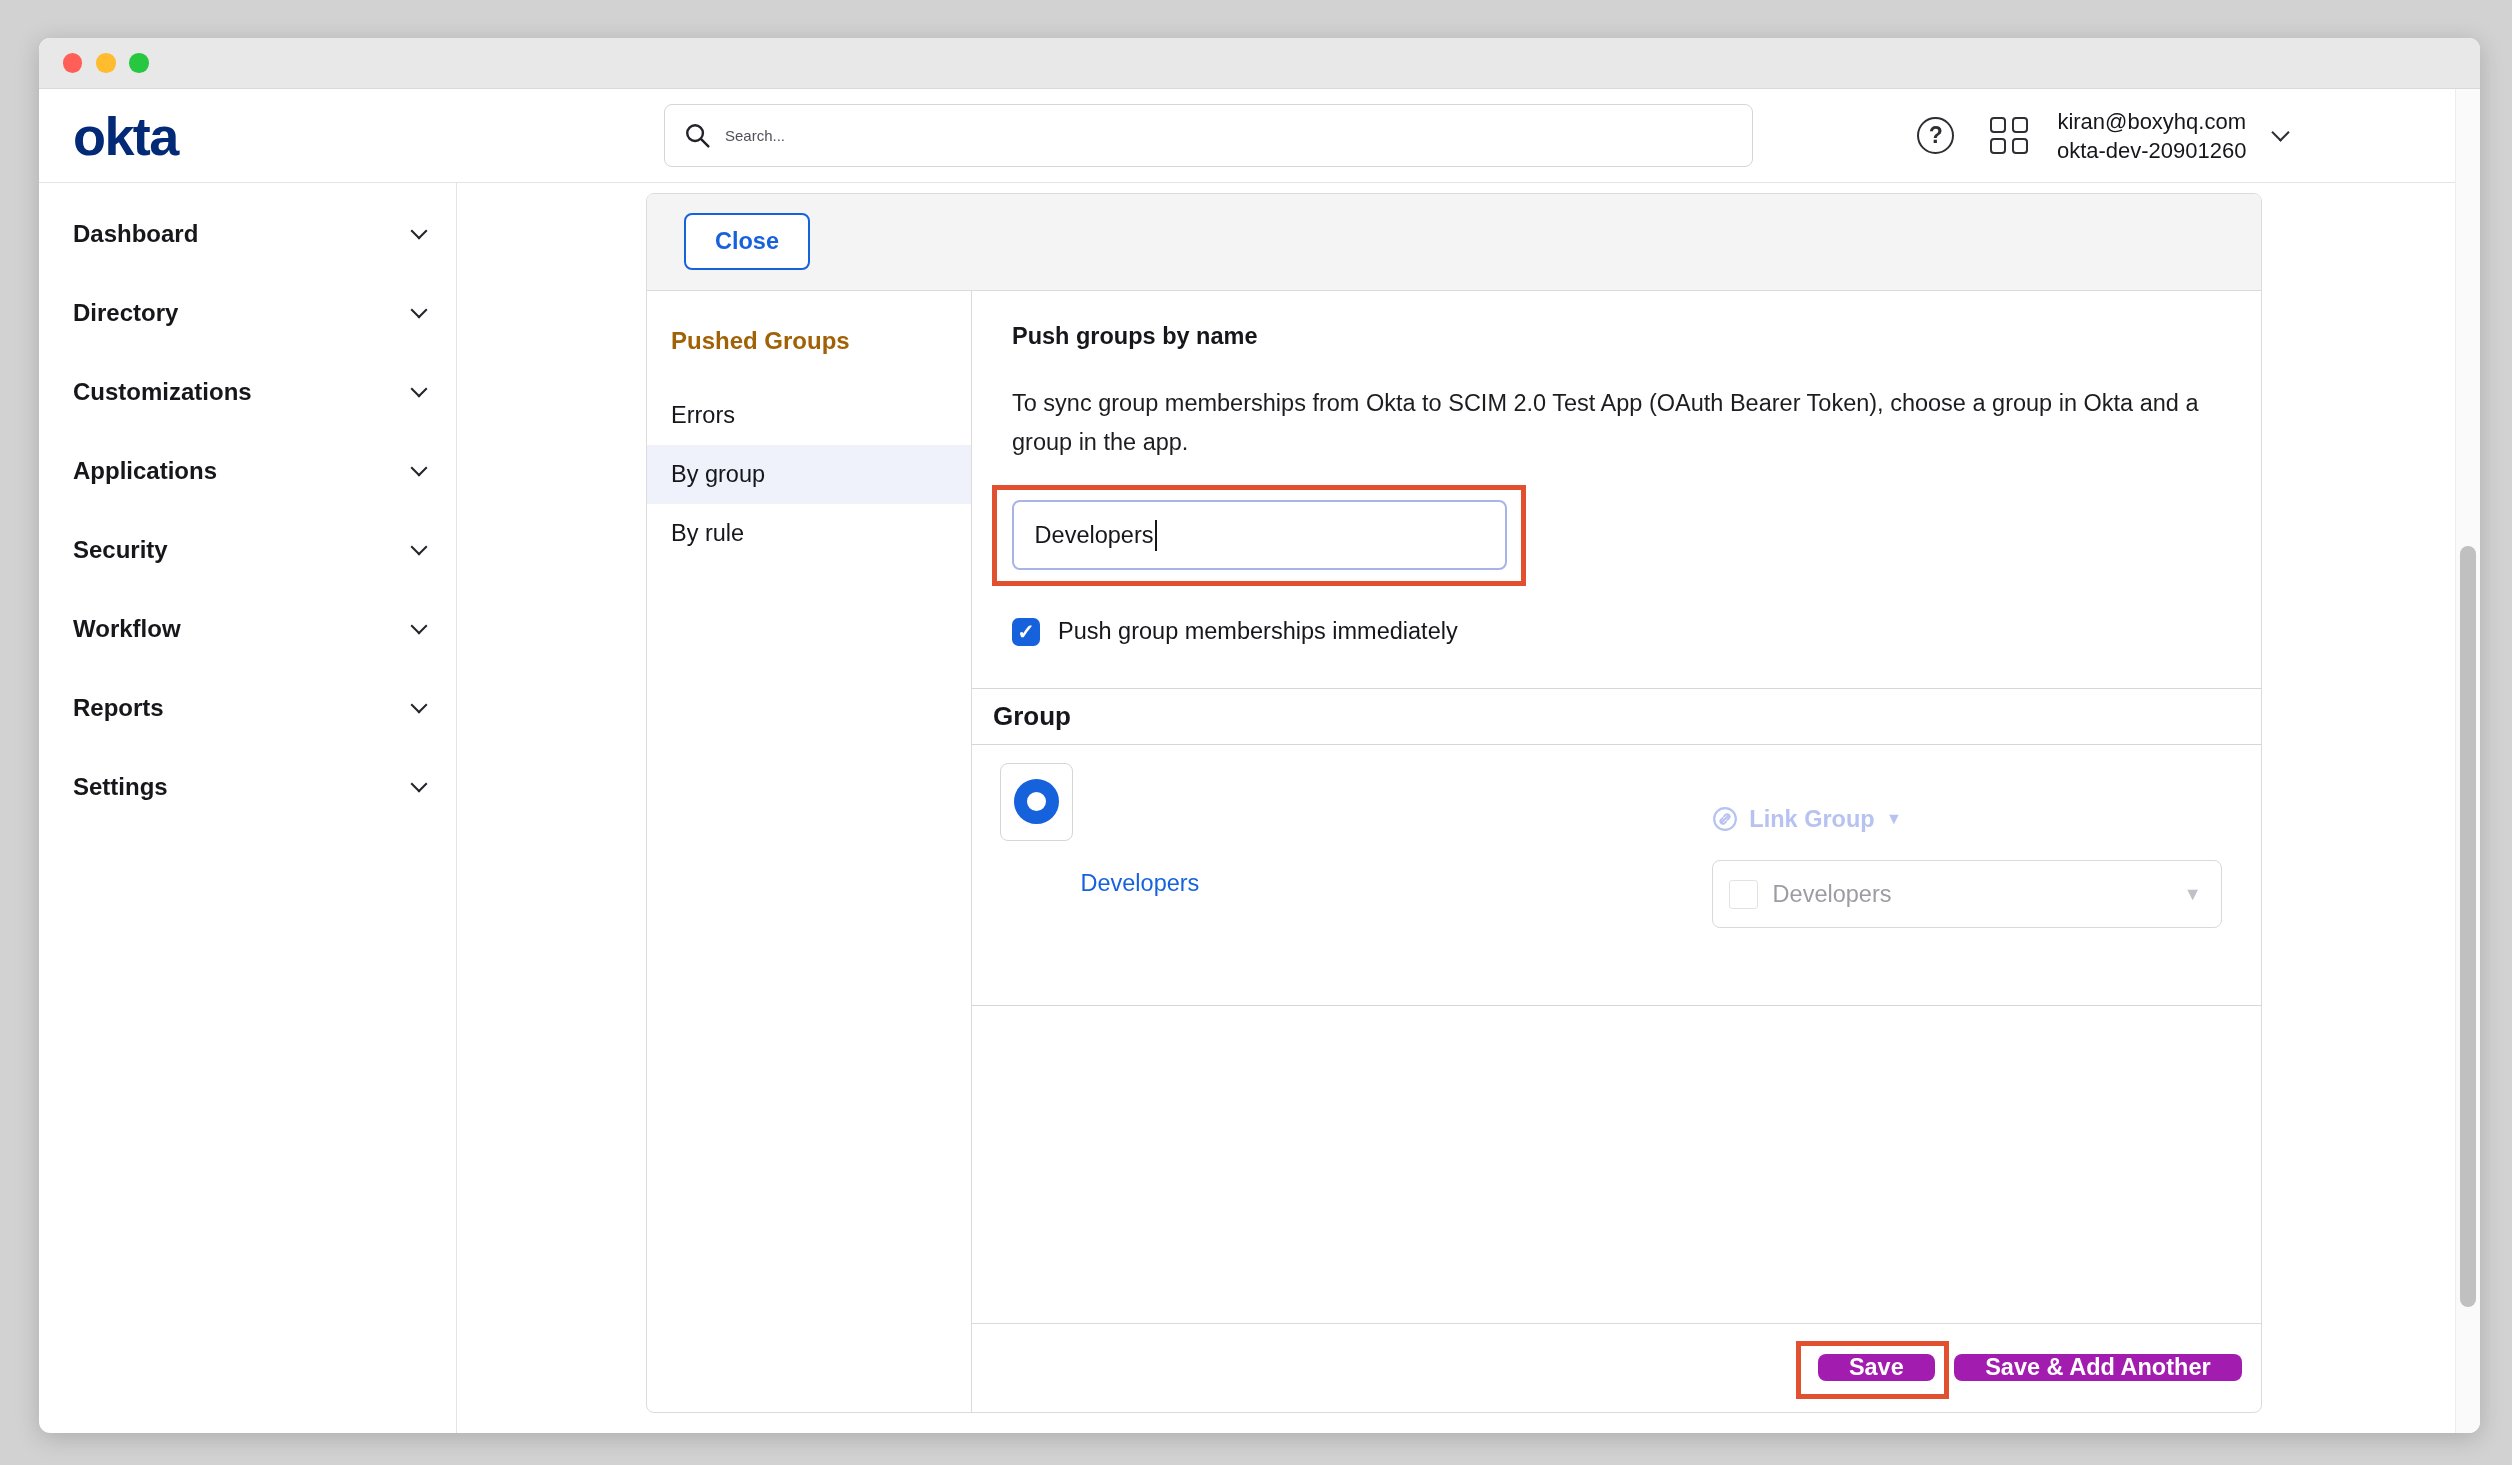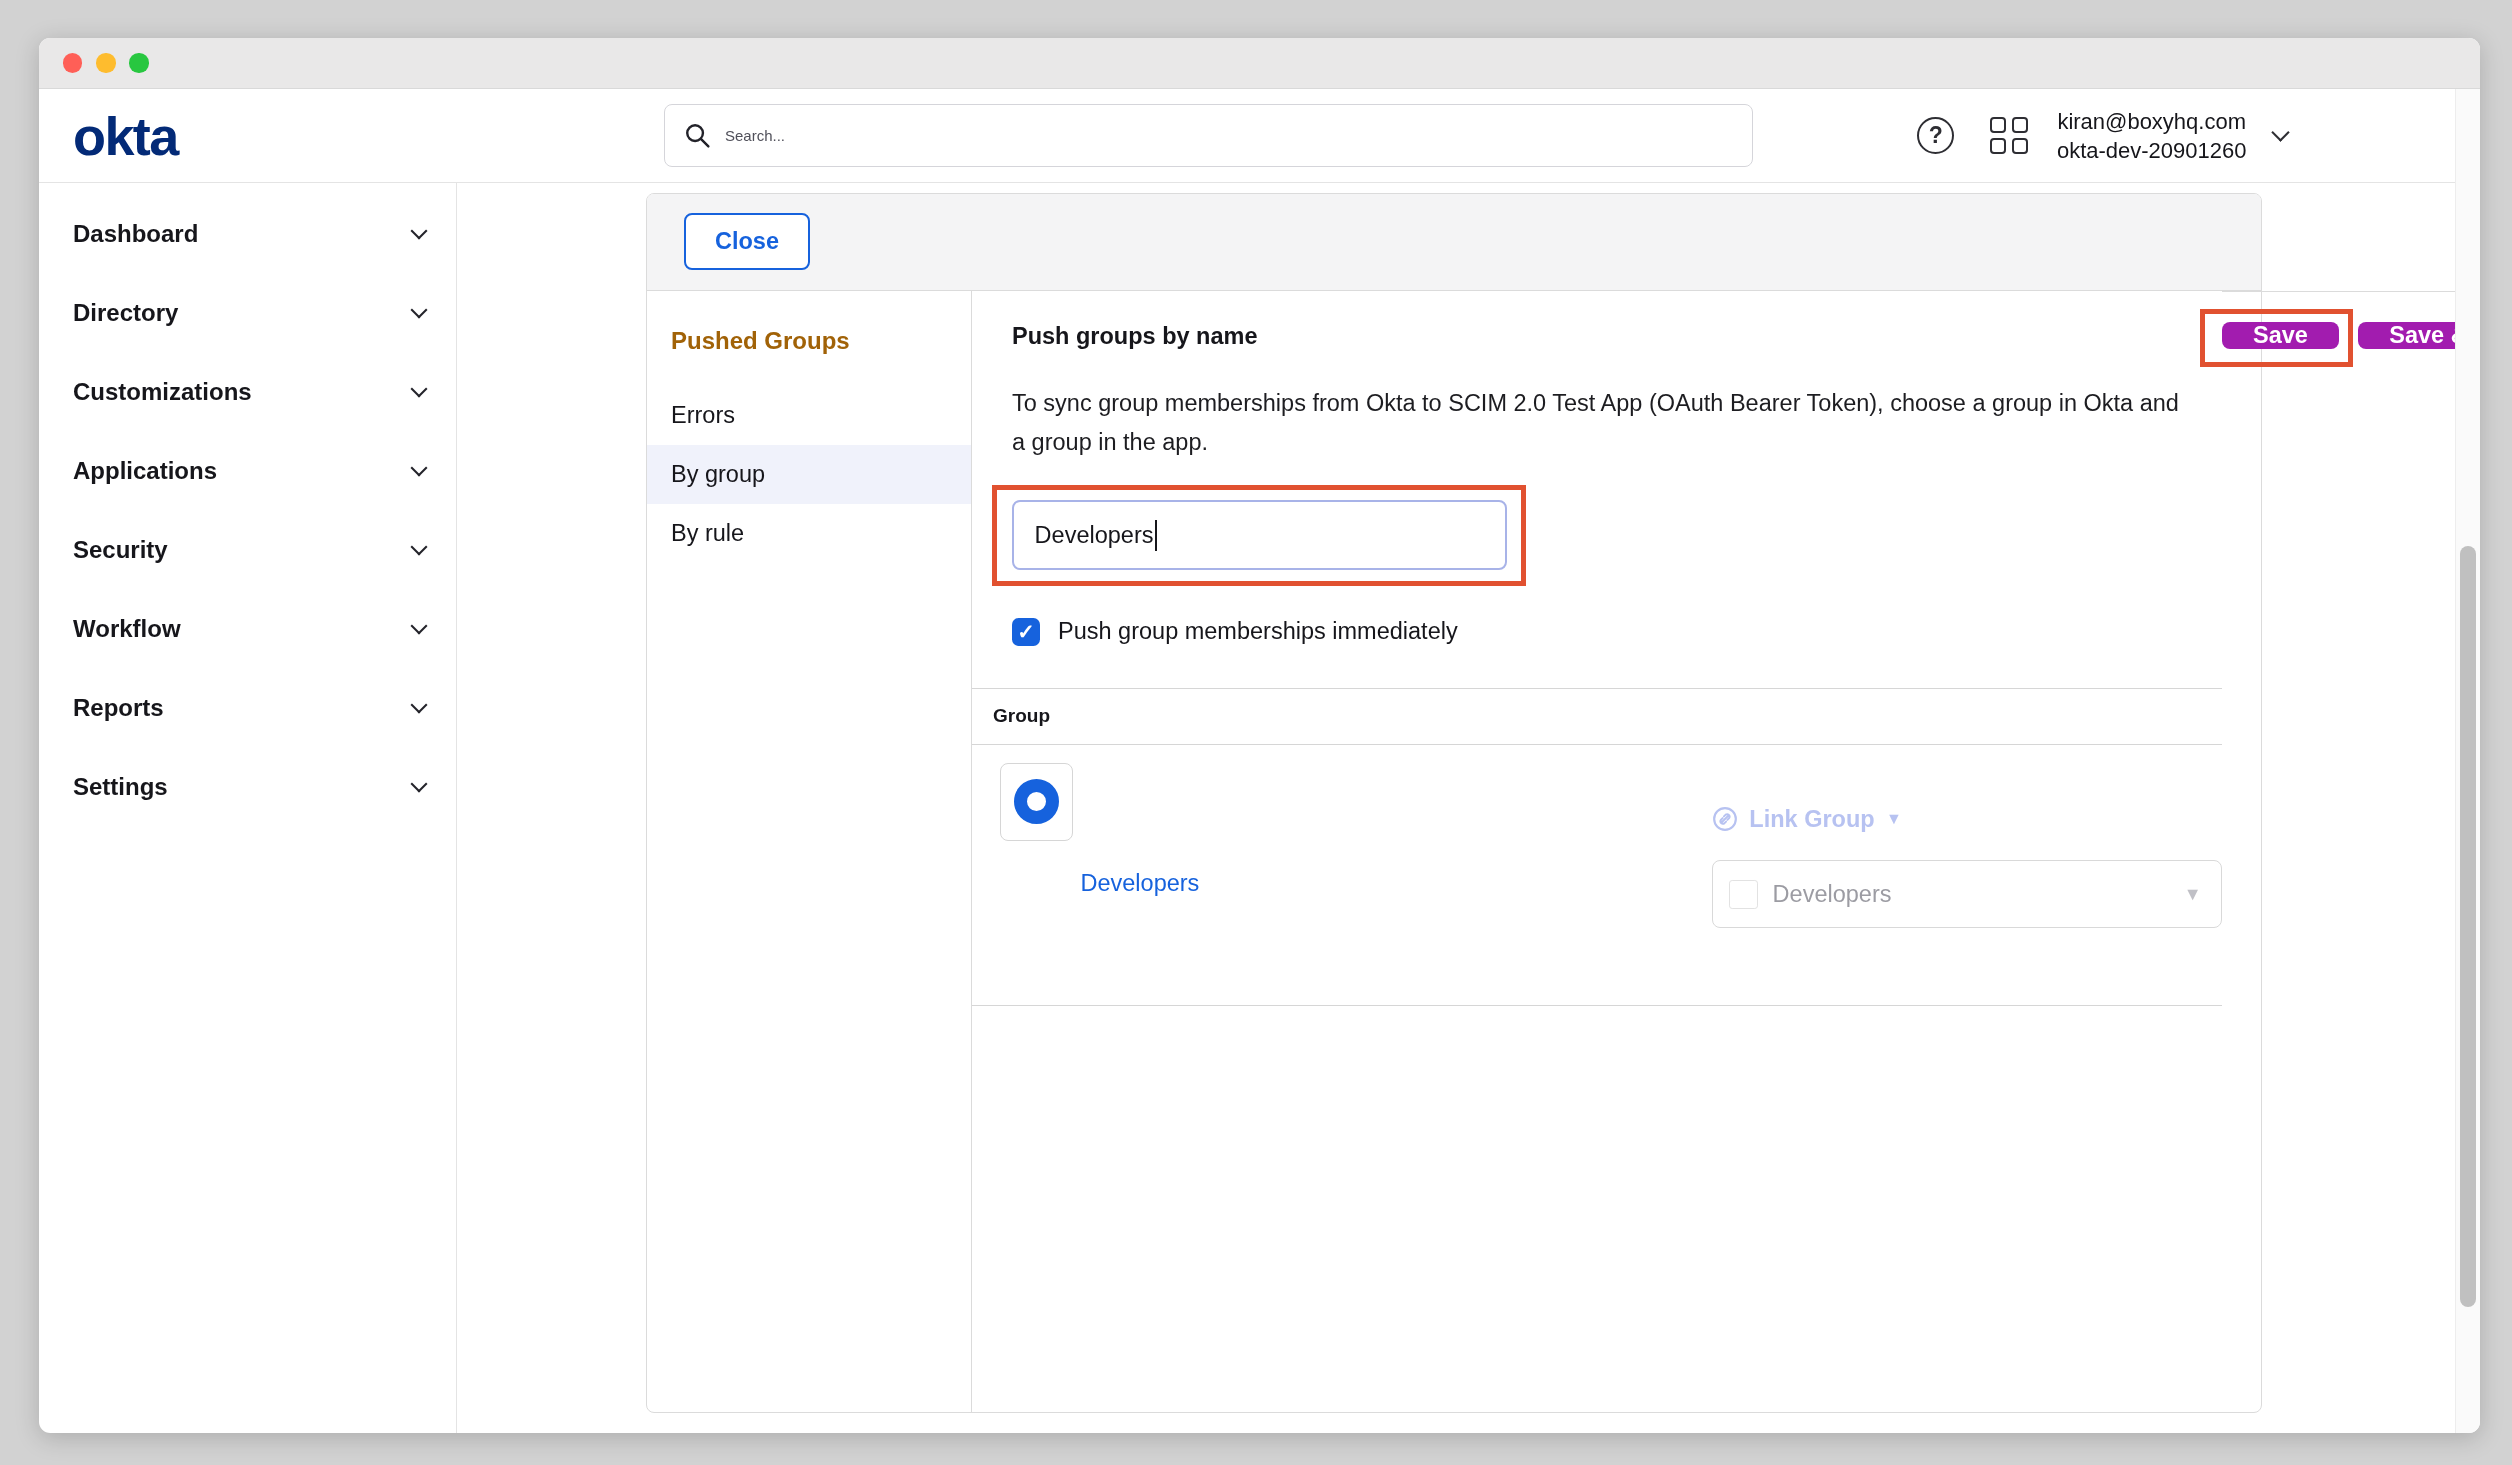--- a/index.html
+++ b/index.html
@@ -48,39 +48,39 @@
     border-radius:6.5px 6.5px 0 0; display:flex; align-items:center; padding-left:37px; flex:0 0 auto; }
   .btn-close { background:#fff; border:2.4px solid #1662dd; color:#1662dd; font-weight:bold;
     font-size:23.5px; padding:13px 29px; border-radius:8px; cursor:pointer; font-family:inherit; }
   .panel-body { flex:1; display:flex; min-height:0; }
 
   .pg-nav { width:325px; border-right:1.6px solid #dbdbdb; padding-top:36px; flex:0 0 auto; }
   .pg-nav-title { font-size:24px; font-weight:bold; color:#a16207; margin:0 0 31px 24px; }
   .pg-nav-item { height:59px; line-height:59px; padding-left:24px; font-size:23.5px; color:#16161b; cursor:pointer; }
   .pg-nav-item.active { background:#f0f2fb; }
 
-  .pg-content { flex:1; display:flex; flex-direction:row; min-width:0; }
+  .pg-content { flex:1; display:flex; flex-direction:column; min-width:0; }
   .pg-scroll { flex:1; padding-top:32px; position:relative; }
   .pad { padding:0 40px; }
   .content-h2 { font-size:23.5px; font-weight:bold; color:#16161b; margin-bottom:34px; }
   .content-desc { font-size:23.5px; color:#1d1d21; line-height:39px; max-width:1206px; margin-bottom:23px; }
 
   .redbox { display:inline-block; border:5.7px solid #e15130; padding:10.5px 14.6px; margin-left:-20px; }
   .group-input { width:495px; height:70px; border:2.4px solid #a8b3e8; border-radius:8px;
     display:flex; align-items:center; padding-left:21px; font-size:23.5px; color:#16161b; background:#fff; }
   .caret { display:inline-block; width:2.4px; height:31px; background:#16161b; margin-left:1.6px; }
 
   .cbrow { display:flex; align-items:center; margin-top:32px; }
   .checkbox { width:28px; height:28px; background:#1662dd; border-radius:6.5px; color:#fff;
     display:flex; align-items:center; justify-content:center; font-size:21px; font-weight:bold; cursor:pointer; }
   .cb-label { margin-left:18px; font-size:23.5px; color:#16161b; }
 
   .gtable { margin-top:42px; }
   .thead { display:flex; height:57px; align-items:center; border-top:1.6px solid #d6d6d6; border-bottom:1.6px solid #d6d6d6; }
-  .th1 { width:740px; padding-left:21px; font-size:19px; font-weight:bold; color:#16161b; }
+  .th1 { width:740px; padding-left:21px; font-size:26px; font-weight:bold; color:#16161b; }
   .th2 { flex:1; font-size:23.5px; font-weight:bold; color:#16161b; }
   .trow { display:flex; border-bottom:1.6px solid #d6d6d6; min-height:261px; }
   .tc1 { width:740px; padding:18px 0 0 27.5px; display:flex; align-items:flex-start; }
   .groupicon-box { width:73px; height:78px; border:1.6px solid #d6d6d6; border-radius:8px;
     display:flex; align-items:center; justify-content:center; background:#fff; }
   .donut { width:45px; height:45px; border:13px solid #1662dd; border-radius:50%; }
   .group-link { font-size:23.5px; color:#1662dd; margin-left:8px; align-self:center; cursor:pointer; }
   .tc2 { flex:1; padding-top:29px; }
   .match-found { font-size:23.5px; color:#16161b; }
   .linkgroup { display:flex; align-items:center; margin-top:32px; color:#b7c2f1; font-weight:bold; font-size:23.5px; }

